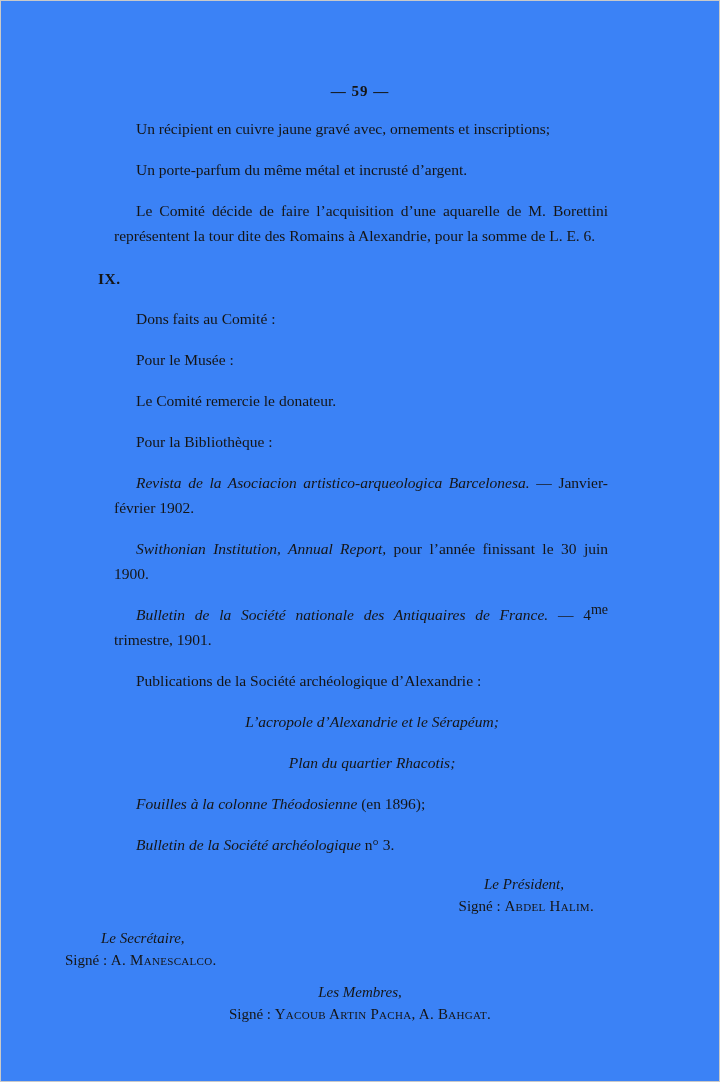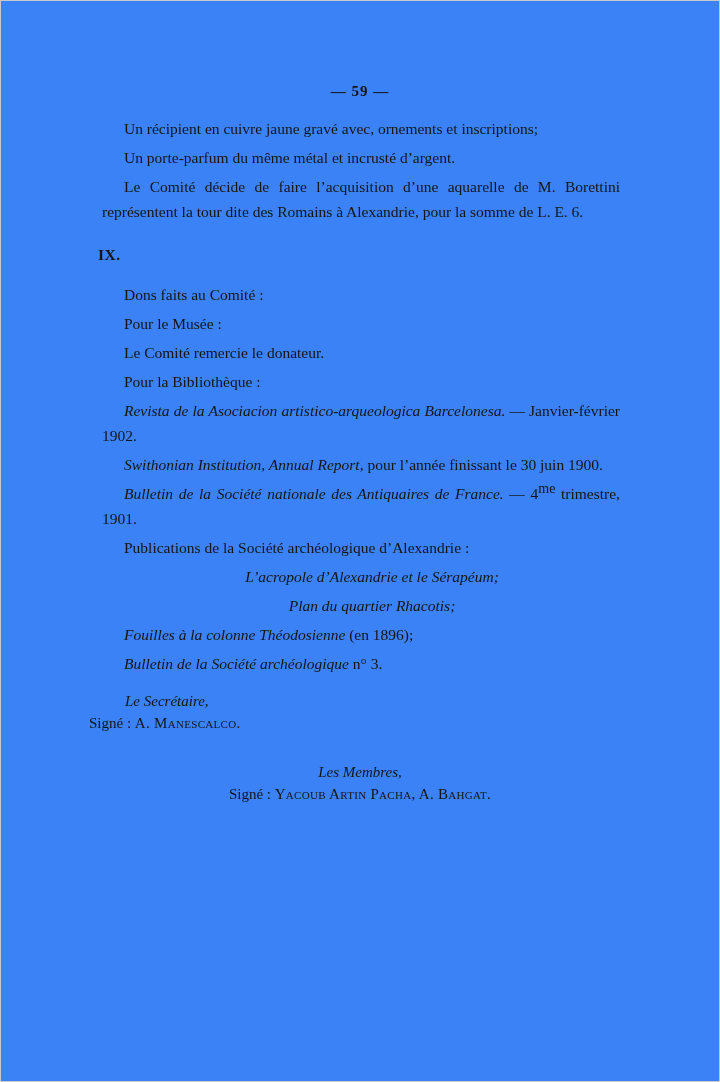--- a/index.html
+++ b/index.html
@@ -23,21 +23,21 @@
     margin-bottom: 16px;
     text-align: center;
     font-size: 15px;
     font-weight: bold;
     letter-spacing: 1px;
   }
   .content {
     padding: 0 95px 0 97px;
   }
   .line {
-    margin: 4px;
+    margin: 16px;
     font-size: 15.5px;
     line-height: 25px;
   }
   .indent { text-indent: 22px; }
   .justify { text-align: justify; }
   .sp { margin-bottom: 4px; }
   .italic { font-style: italic; text-align: center; }
   .section-heading {
     margin: 22px 0 18px 0;
     text-align: left;
@@ -63,25 +63,25 @@
     font-variant: small-caps;
     letter-spacing: 0.3px;
   }
   .sig-right {
     text-align: right;
     padding-right: 125px;
   }
   .sig-right .sig-title { padding-right: 30px; }
   .sig-left {
     margin-top: 10px;
-    padding-left: 88px;
+    padding-left: 64px;
   }
   .sig-left .sig-title { padding-left: 36px; }
   .sig-center {
-    margin-top: 27px;
+    margin-top: 10px;
     text-align: center;
   }
 </style>
 </head>
 <body>
 
 <div class="page">
 
   <div class="page-number">— 59 —</div>
 
@@ -110,20 +110,27 @@
     <p class="line indent italic">Plan du quartier Rhacotis;</p>
 
     <p class="line indent"><span class="italic">Fouilles à la colonne Théodosienne</span><span> (en 1896);</span></p>
 
     <p class="line indent"><span class="italic">Bulletin de la Société archéologique</span><span> n° 3.</span></p>
 
   </div>
 
   <div class="signatures">
 
+    <div class="sig sig-right">
+      <span class="sig-title">Le Président,</span>
+      <span class="sig-line">
+        <span>Signé :</span>
+        <span class="smallcaps">Abdel Halim.</span>
+      </span>
+    </div>
 
     <div class="sig sig-left">
       <span class="sig-title">Le Secrétaire,</span>
       <span class="sig-line">
         <span>Signé :</span>
         <span class="smallcaps">A. Manescalco.</span>
       </span>
     </div>
 
     <div class="sig sig-center">

